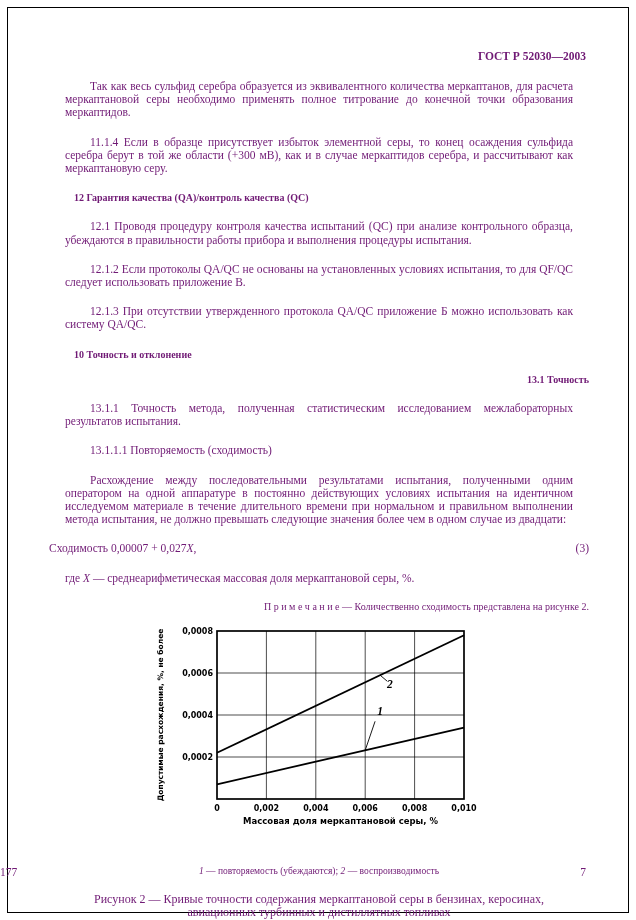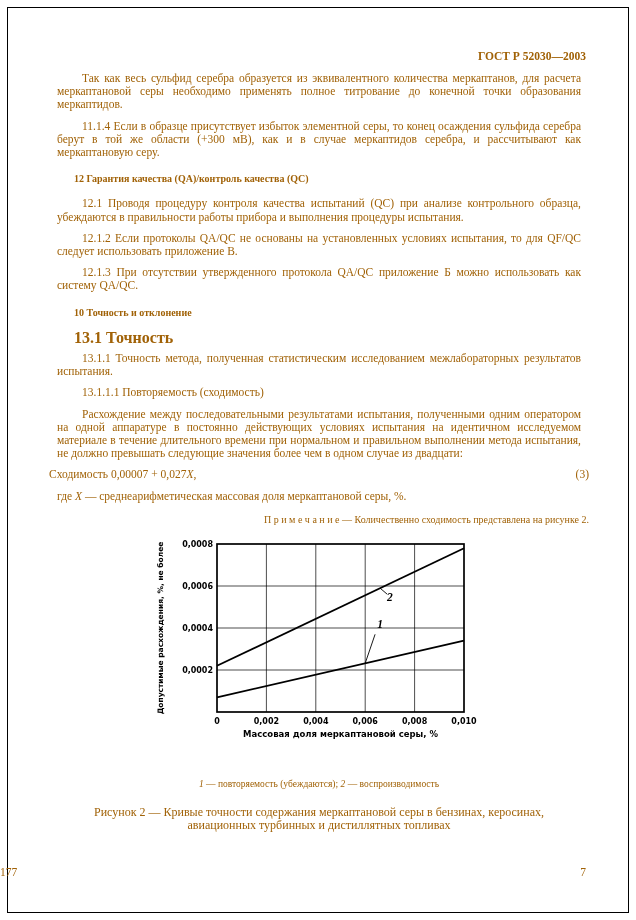--- a/index.html
+++ b/index.html
@@ -1,30 +1,30 @@
 <!DOCTYPE html>
 <html><head>
 <meta charset="utf-8">
 <style>
   html,body { margin:0; padding:0; background:#fff; }
   .page {
     width:636px; height:920px; position:relative; background:#fff;
-    font-family:"Liberation Serif", serif; color:#a16207; overflow:hidden;
+    font-family:"Liberation Serif", serif; color:#701a75; overflow:hidden;
   }
   .frame { position:absolute; left:7px; top:7px; right:7px; bottom:7px;
     border:1px solid #000; pointer-events:none; }
   .doc-header { position:absolute; top:50px; right:50px;
     font-weight:bold; font-size:11.5px; }
   .content { position:absolute; left:49px; top:64px; width:540px;
     font-size:11.5px; line-height:13.2px; text-align:justify; }
-  p { margin:8px; text-indent:25px; }
+  p { margin:16px; text-indent:25px; }
   .sec-heading { font-weight:bold; font-size:10px; margin:13px 0 12px 0;
     text-indent:25px; text-align:left; }
-  .sub-heading { font-weight:bold; font-size:16px; margin:10px 0 1px 0;
-    text-indent:25px; text-align:left; }
+  .sub-heading { font-weight:bold; font-size:10px; margin:10px 0 1px 0;
+    text-indent:25px; text-align:right; }
   .formula-row { position:relative; text-align:left; margin:6px 0;
     text-indent:0; }
   .formula-number { position:absolute; right:0; top:0; }
   .var { font-style:italic; }
   .note-row { font-size:10px; line-height:12px; margin:11px 0 6px 0;
     text-indent:0; padding-left:25px; text-align:right; }
   .figure { margin-top:6px; text-align:center; text-indent:0; }
   .figure-legend { font-size:9.5px; margin-top:3px; text-align:center; }
   .figure-legend .num { font-style:italic; }
   .figure-caption { font-size:12px; line-height:12.5px; margin-top:15px;

